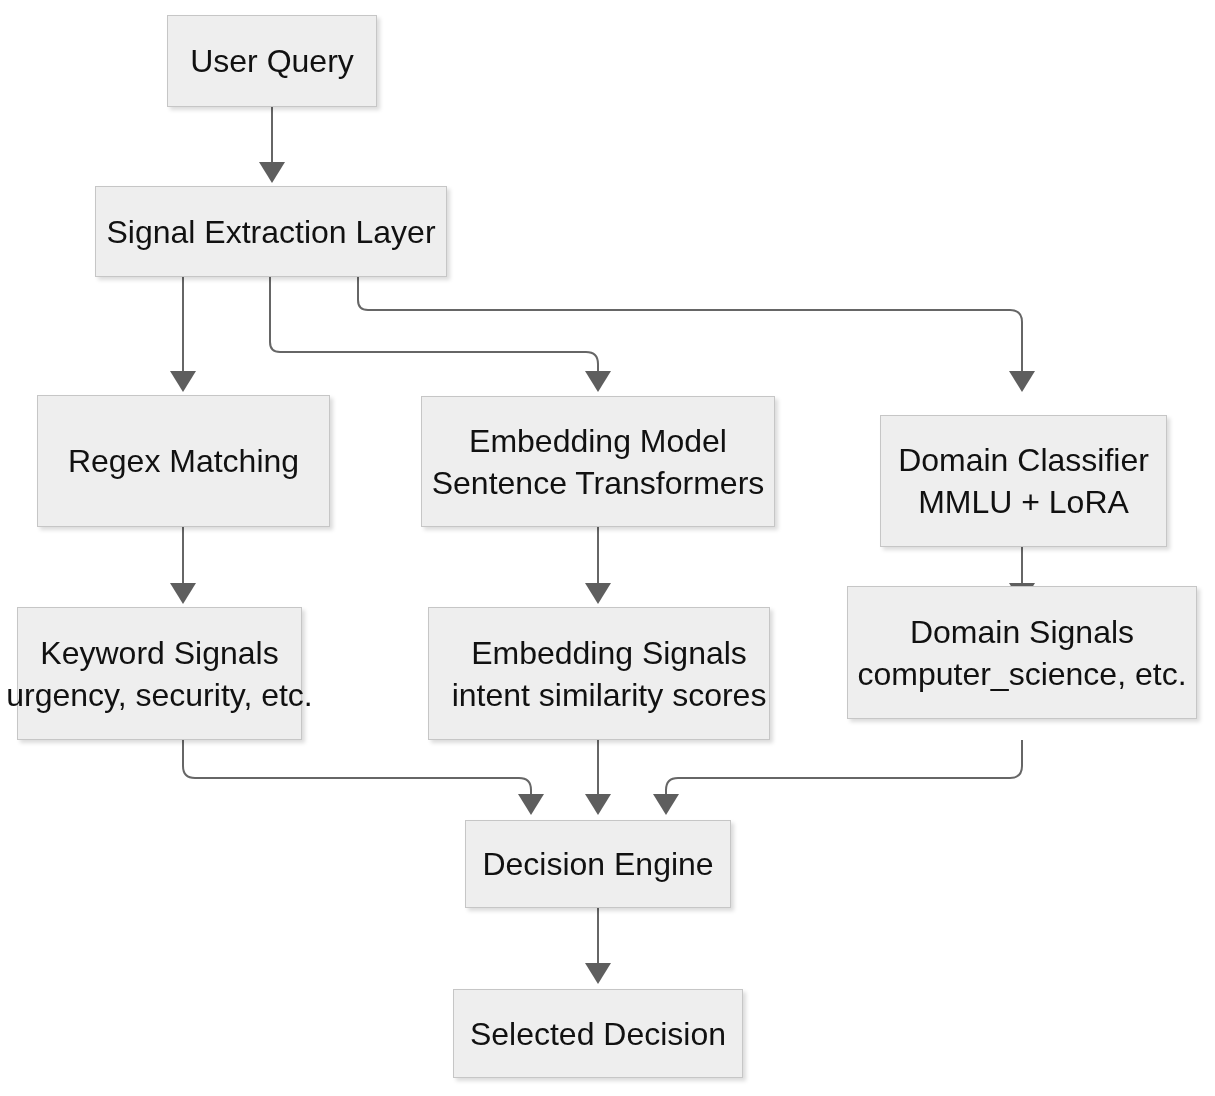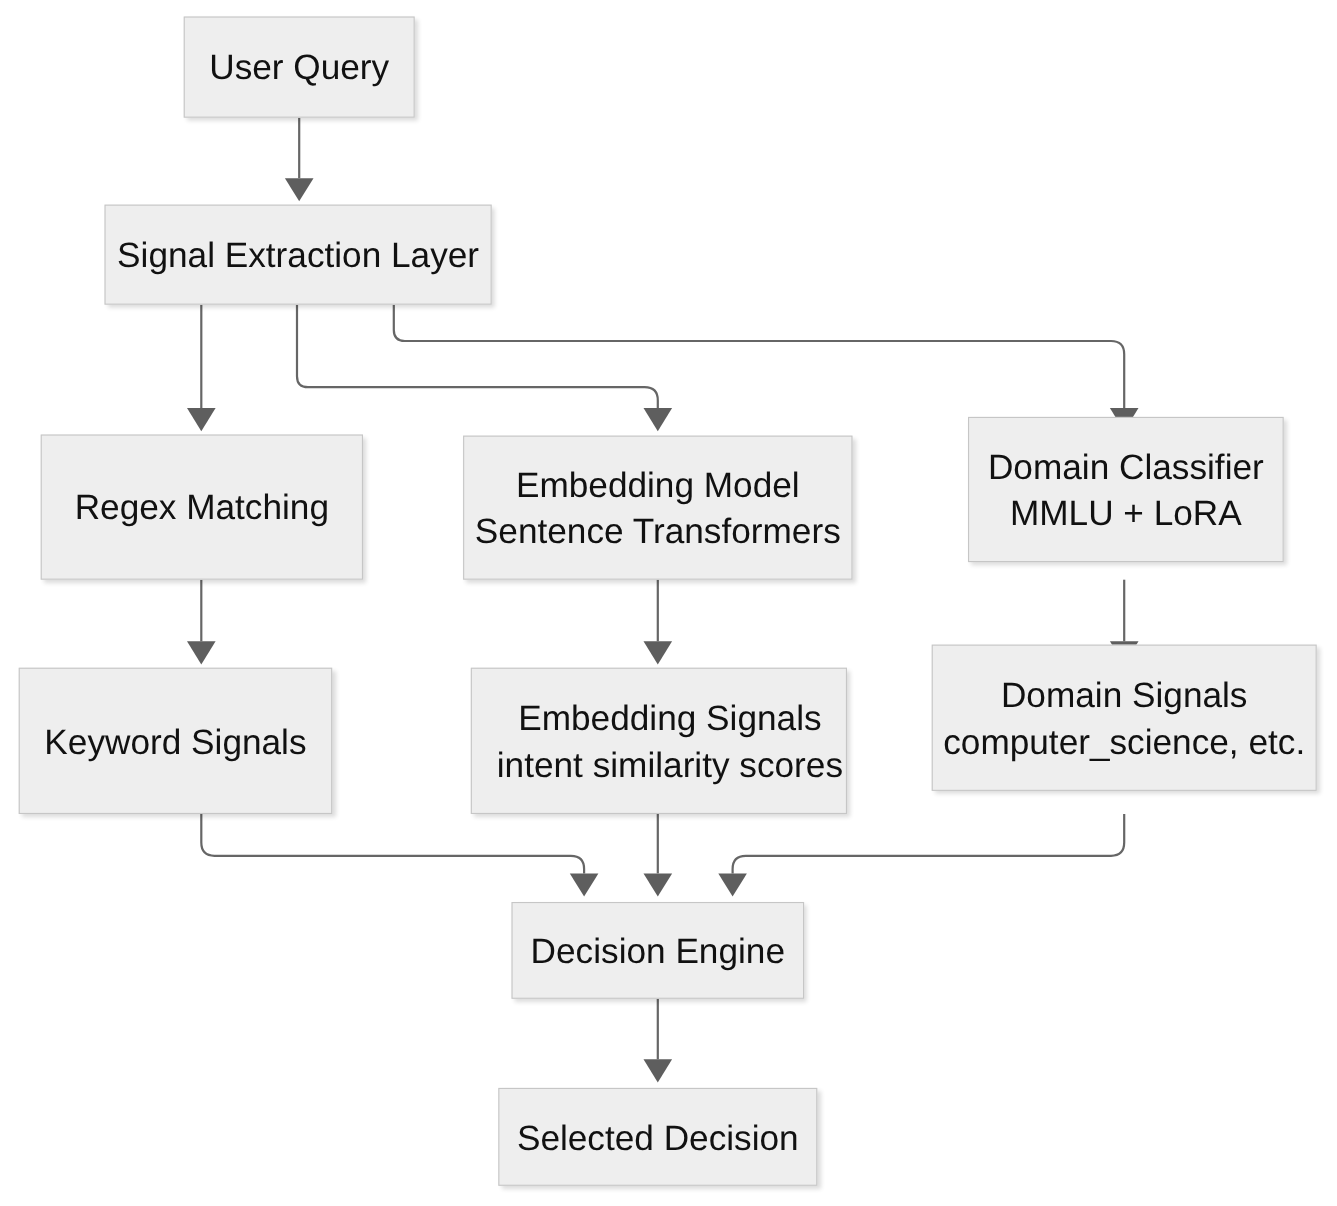--- a/index.html
+++ b/index.html
@@ -110,27 +110,28 @@
 
   <div class="node" style="left:37px; top:395px; width:293px; height:132px;">
     <span>Regex Matching</span>
   </div>
 
   <div class="node" style="left:421px; top:396px; width:354px; height:131px;">
     <span>Embedding Model</span>
     <span>Sentence Transformers</span>
   </div>
 
-  <div class="node" style="left:880px; top:379px; width:287px; height:132px;">
+  <div class="node" style="left:880px; top:415px; width:287px; height:132px;">
     <span>Domain Classifier</span>
     <span>MMLU + LoRA</span>
   </div>
 
   <div class="node" style="left:17px; top:607px; width:285px; height:133px;">
     <span>Keyword Signals</span>
+    <span>urgency, security, etc.</span>
   </div>
 
   <div class="node" style="left:428px; top:607px; width:342px; height:133px;padding-left:20px;">
     <span>Embedding Signals</span>
     <span>intent similarity scores</span>
   </div>
 
   <div class="node" style="left:847px; top:586px; width:350px; height:133px;">
     <span>Domain Signals</span>
     <span>computer_science, etc.</span>

